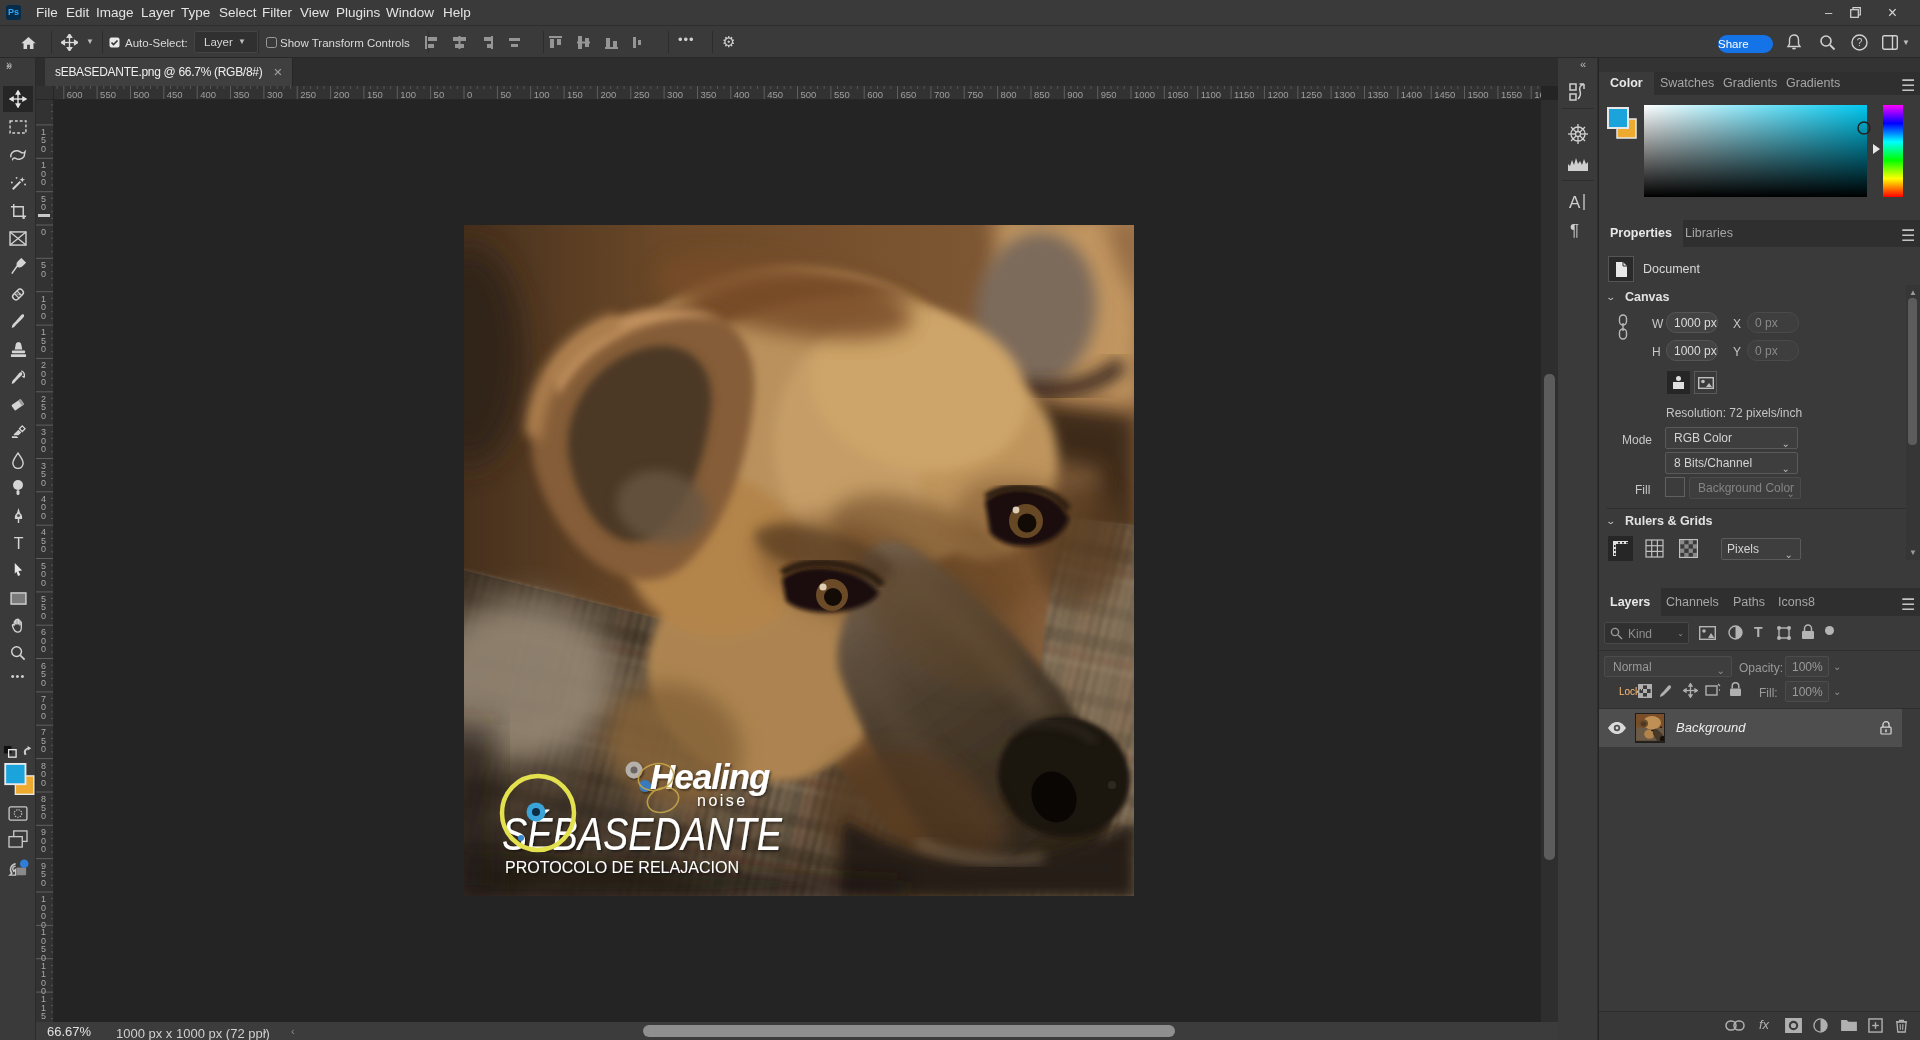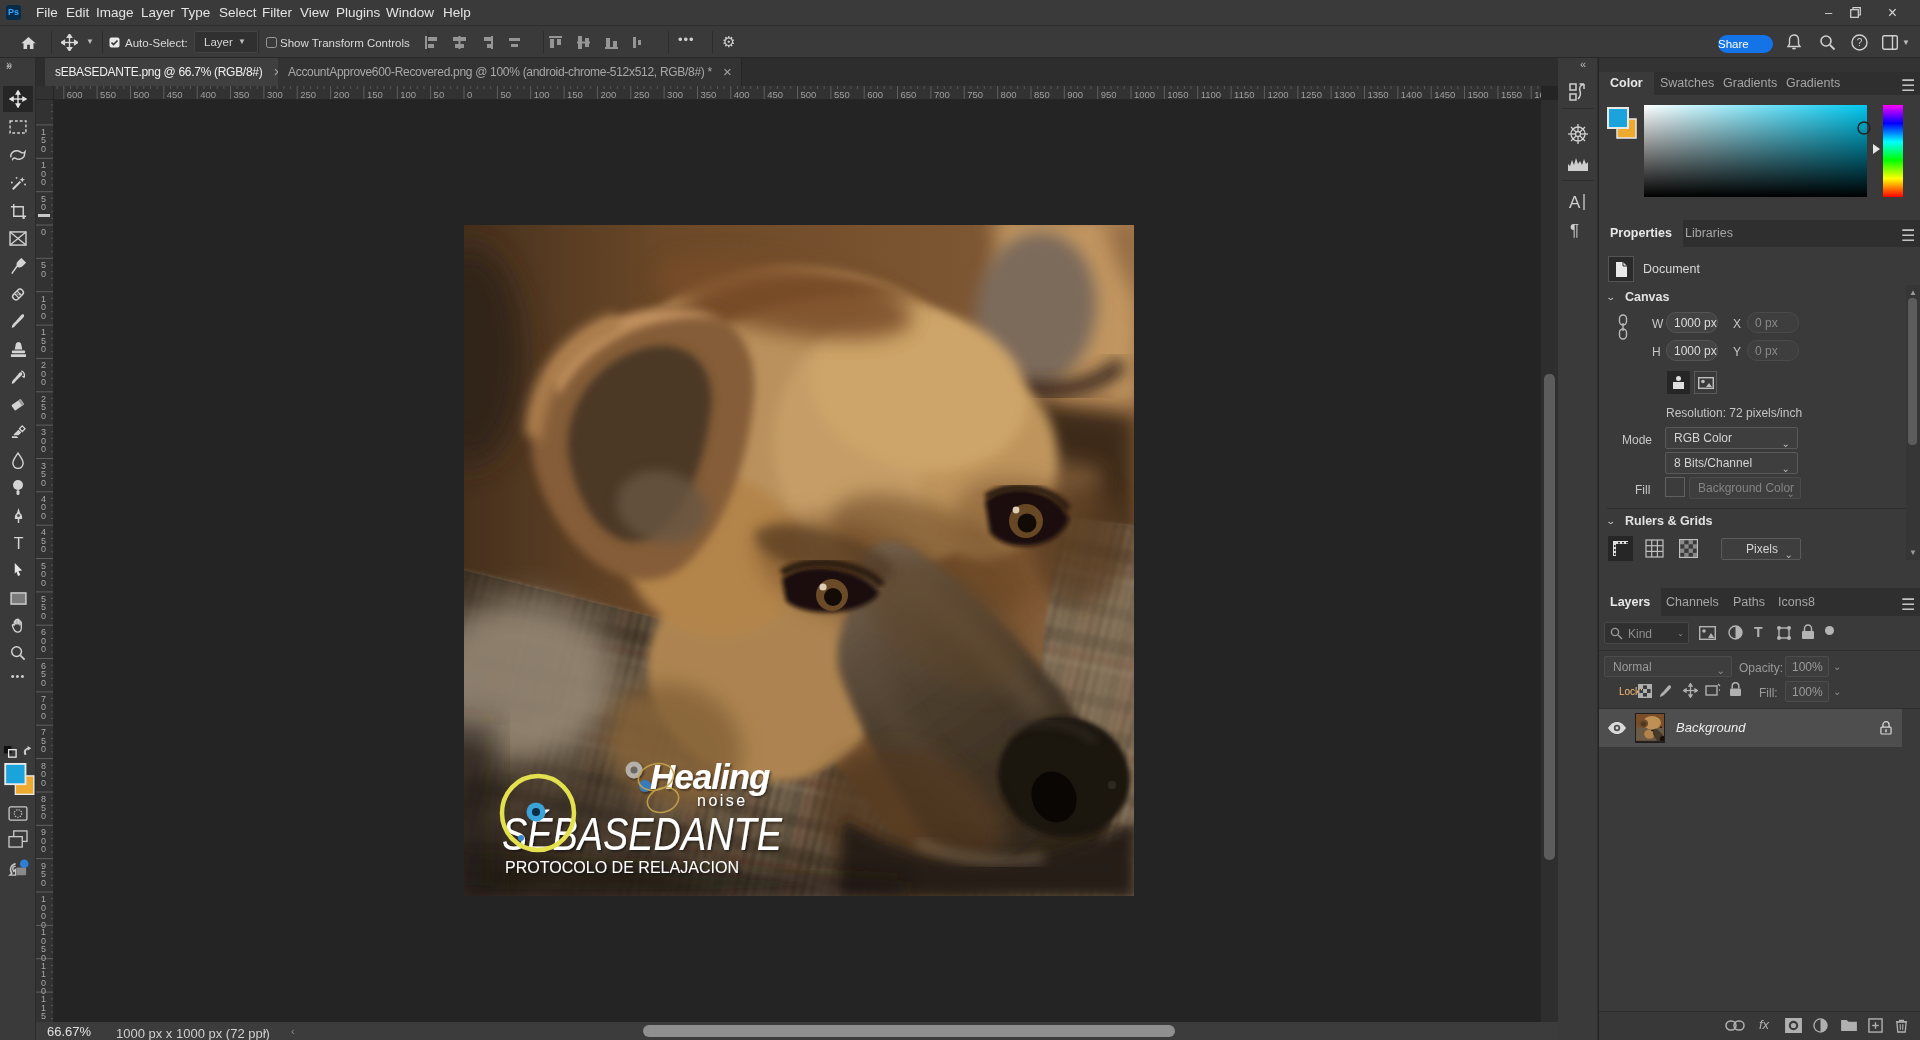--- a/index.html
+++ b/index.html
@@ -325,21 +325,20 @@
       </svg>
     <svg style="position:absolute;left:7px;top:800px" width="23" height="20" viewBox="0 0 24 21">
         <path d="M9 6 C4 7 2 12 5 16 L3 18 L9 18 L9 12 L7 14 C5 11 6 9 9 8.5" fill="none" stroke="#c9c9c9" stroke-width="1.5"></path>
         <rect x="10" y="10" width="10" height="8" rx="1" fill="#8a8a8a"></rect>
         <circle cx="18" cy="6" r="4.5" fill="#2f7fd6"></circle>
       </svg>
   </div>
   <div id="tabbar" class="abs">
     <div style="position:absolute;left:-30px;top:2px;color:#bbb;font-size:11px">»</div>
     <div class="dtab act" style="left:9px">sEBASEDANTE.png @ 66.7% (RGB/8#) <span class="x">×</span></div>
-    <div class="dtab" style="left:242px">AccountApprove600-Recovered.png @ 100% (android-chrome-512x512, RGB/8#) * <span class="x">×</span></div>
   </div>
   <div id="hruler" class="abs"><svg width="1487" height="14">
         <g stroke="#565656" stroke-width="1">
           <line x1="3.1" y1="0" x2="3.1" y2="3"></line>
           <line x1="16.5" y1="0" x2="16.5" y2="3"></line>
           <line x1="23.1" y1="0" x2="23.1" y2="3"></line>
           <line x1="29.8" y1="0" x2="29.8" y2="3"></line>
           <line x1="36.5" y1="0" x2="36.5" y2="3"></line>
           <line x1="49.8" y1="0" x2="49.8" y2="3"></line>
           <line x1="56.5" y1="0" x2="56.5" y2="3"></line>
@@ -1176,21 +1175,21 @@
               <rect x="9.6" y="1" width="4.3" height="4.3"></rect>
               <rect x="5.3" y="5.3" width="4.3" height="4.3"></rect>
               <rect x="13.9" y="5.3" width="4.1" height="4.3"></rect>
               <rect x="1" y="9.6" width="4.3" height="4.3"></rect>
               <rect x="9.6" y="9.6" width="4.3" height="4.3"></rect>
               <rect x="5.3" y="13.9" width="4.3" height="4.1"></rect>
               <rect x="13.9" y="13.9" width="4.1" height="4.1"></rect>
             </g>
           </svg>
         </div>
-      <div class="ddl" style="left:122px;top:318px;width:80px;height:22px;line-height:21px;padding-left:24px">Pixels<span class="chev" style="right:7px;top:5px;position:absolute">⌄</span></div>
+      <div class="ddl" style="left:122px;top:318px;width:80px;height:22px;line-height:21px;padding-left:5px">Pixels<span class="chev" style="right:7px;top:5px;position:absolute">⌄</span></div>
       <div style="position:absolute;left:307px;top:65px;width:14px;height:275px;background:#363636">
         <div style="position:absolute;left:3px;top:3px;color:#9a9a9a;font-size:8px">▲</div>
         <div style="position:absolute;left:2px;top:13px;width:9px;height:147px;background:#5c5c5c;border-radius:4px"></div>
         <div style="position:absolute;left:3px;bottom:3px;color:#9a9a9a;font-size:8px">▼</div>
       </div>
     </div>
 
     <div style="position:absolute;left:0;top:530px;width:321px;height:452px;background:#3a3a3a">
       <div class="ptabrow" style="top:0;height:28px;background:#2f2f2f">
         <div class="ptab act" style="left:0;line-height:28px;height:28px">Layers</div>

